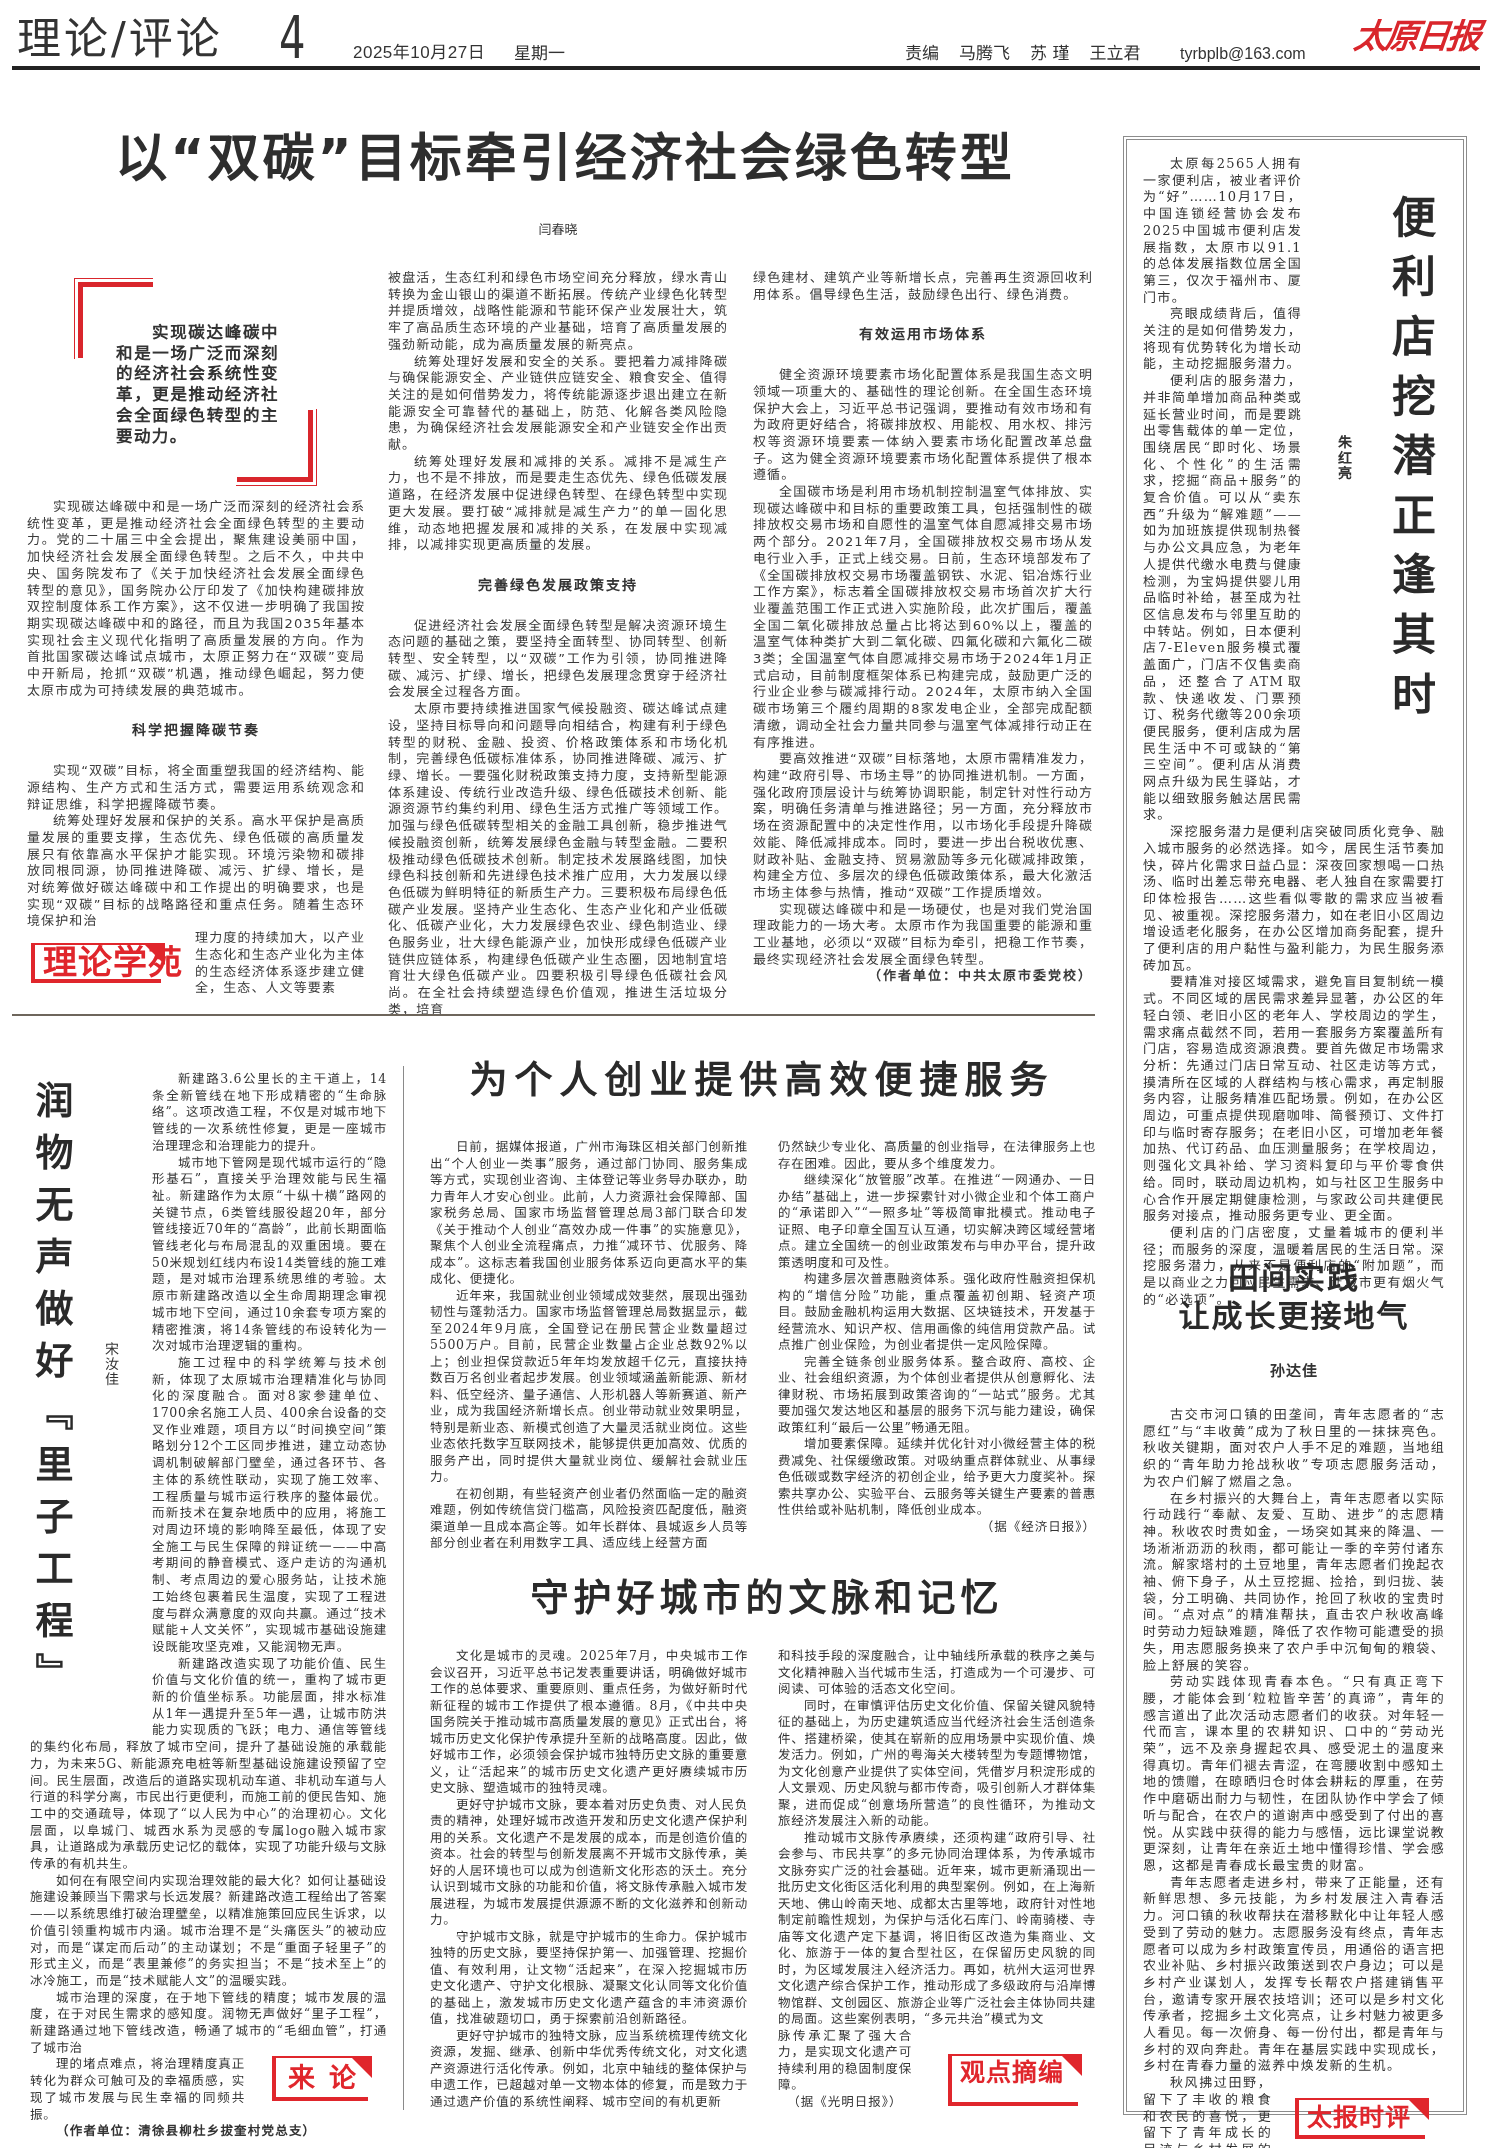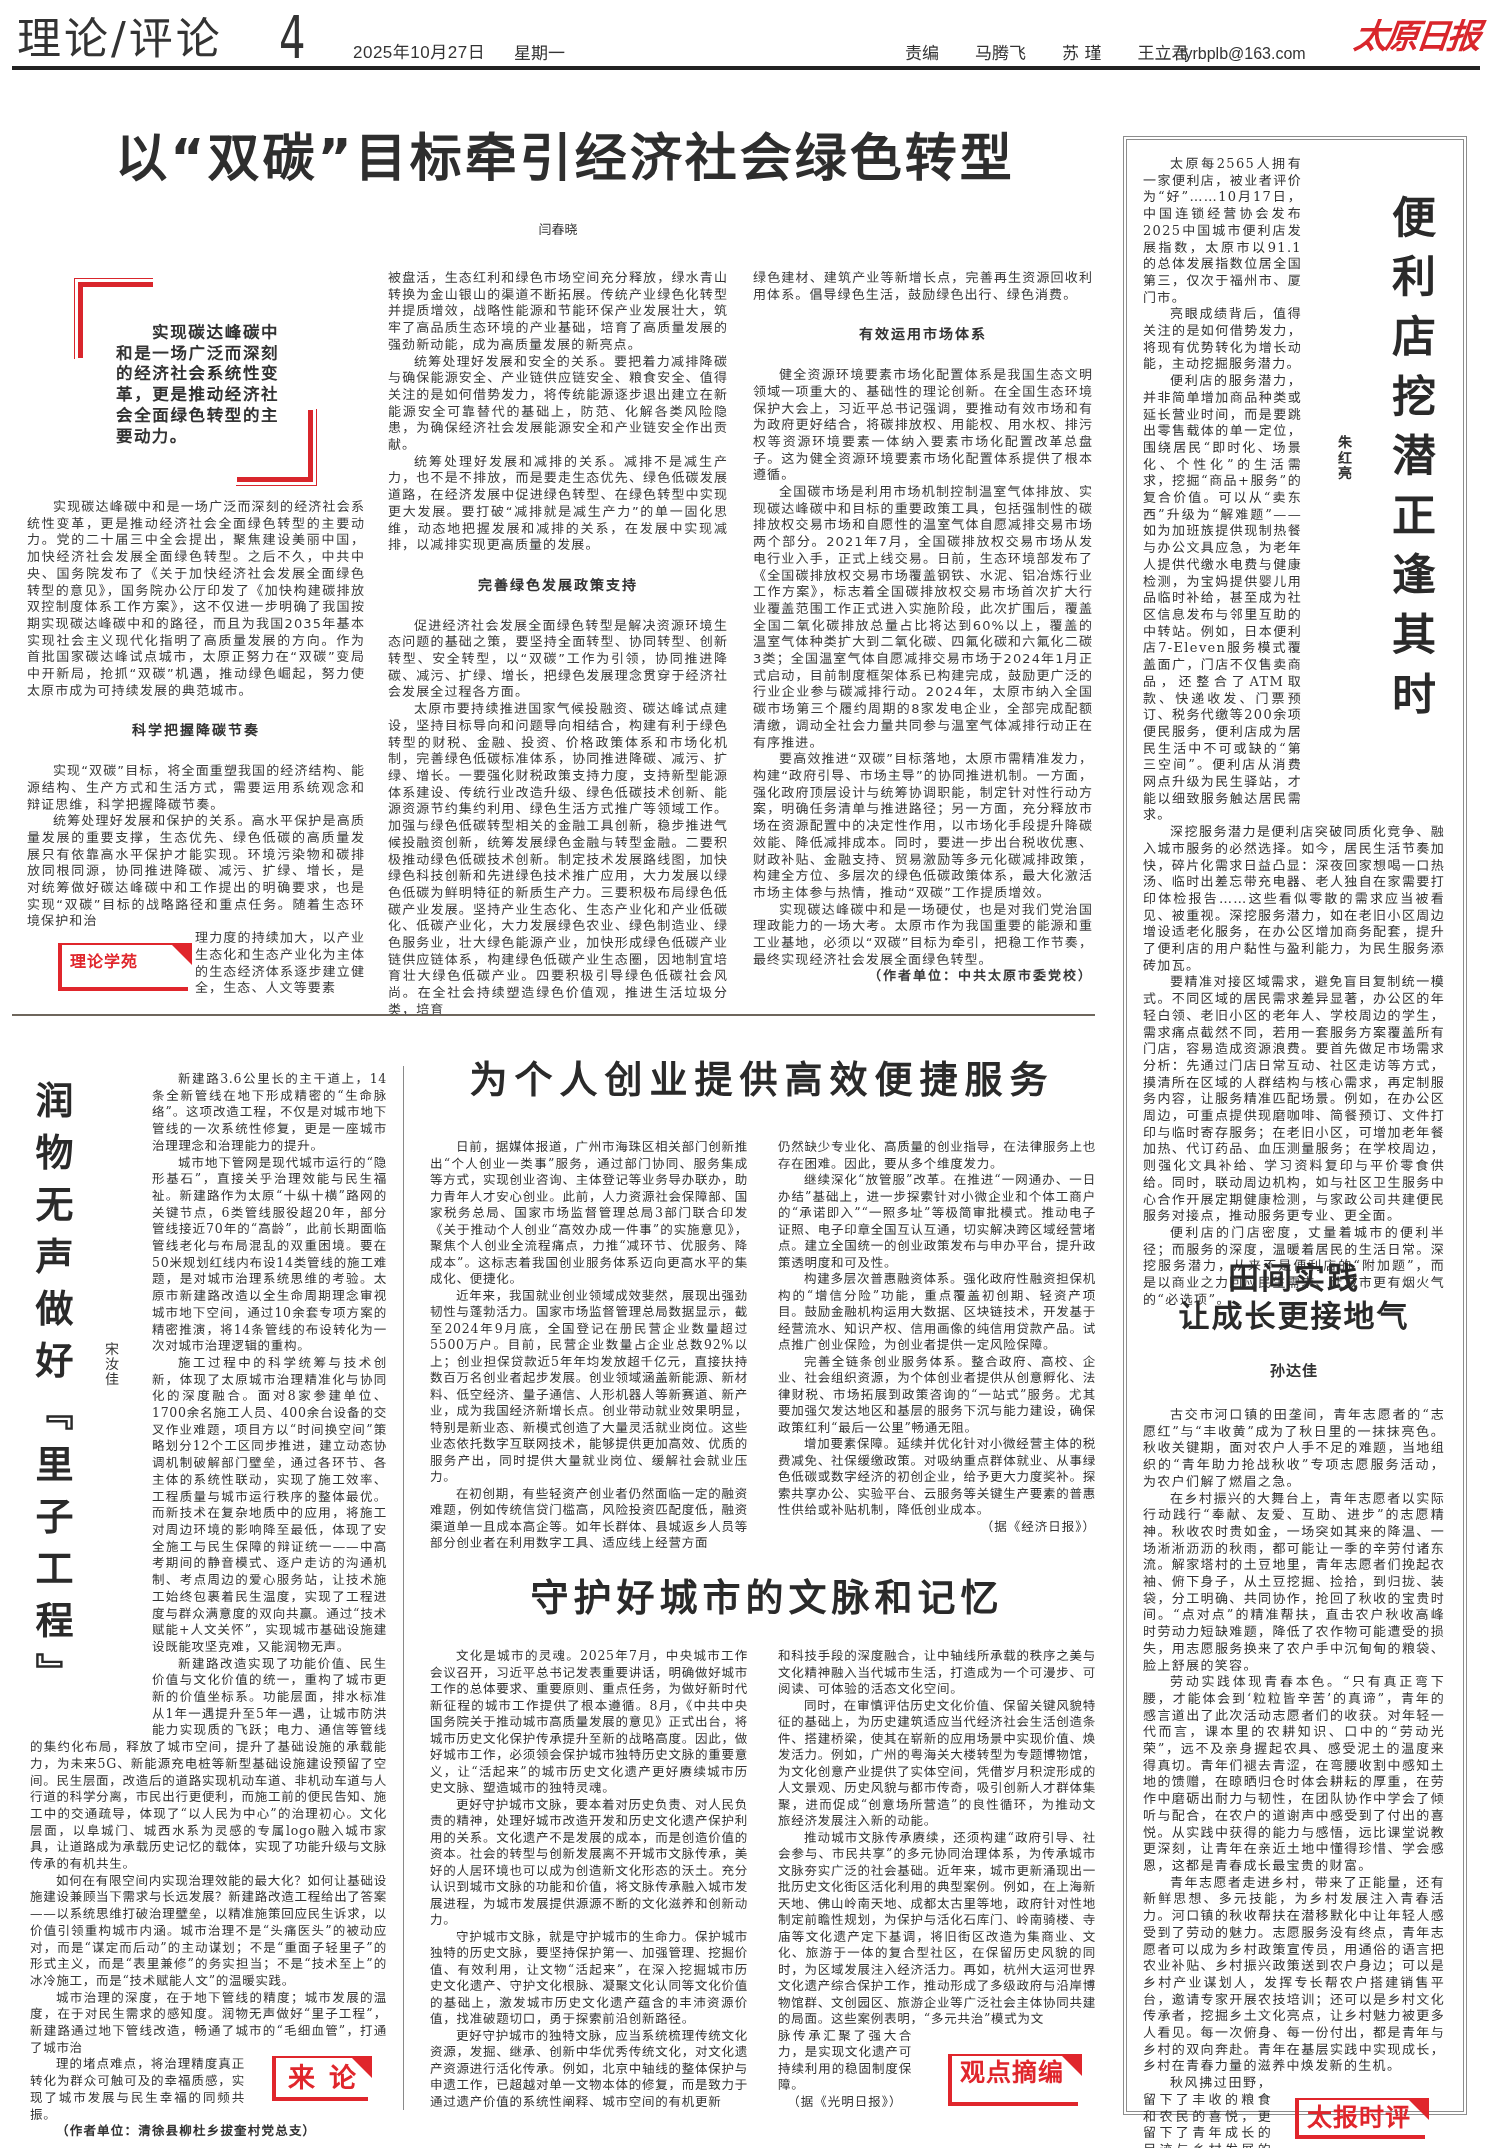--- a/index.html
+++ b/index.html
@@ -5,21 +5,21 @@
 *{box-sizing:border-box}
 html,body{margin:0;padding:0;background:#fff}
 .page{position:relative;width:1500px;height:2148px;background:#fff;overflow:hidden;font-family:"DejaVu Sans",sans-serif;color:#333}
 .a{position:absolute}
 p{margin:0}
 
 .hdr-section{left:17px;top:14px;font-size:44px;line-height:50px;letter-spacing:3px;color:#333;white-space:nowrap}
 .hdr-pageno{left:279px;top:6px;font-family:"DejaVu Sans",sans-serif;font-size:58px;line-height:64px;color:#333;transform:scaleX(0.72);transform-origin:left top}
 .hdr-date{left:353px;top:42px;font-family:"Liberation Sans",sans-serif;font-size:17px;line-height:22px;letter-spacing:0.5px;white-space:nowrap}
 .hdr-weekday{left:514px;top:42px;font-size:17px;line-height:22px;white-space:nowrap}
-.hdr-editors{left:905px;top:42px;font-size:17px;line-height:22px;display:flex;gap:36px;white-space:nowrap}
+.hdr-editors{left:905px;top:42px;font-size:17px;line-height:22px;display:flex;gap:20px;white-space:nowrap}
 .hdr-email{left:1180px;top:43px;font-family:Liberation Sans, sans-serif;font-size:16px;line-height:22px;color:#333;text-decoration:none;white-space:nowrap}
 .hdr-logo{left:1354px;top:12px;font-family:"DejaVu Serif",serif;font-size:34px;font-weight:bold;font-style:italic;color:#d9262c;letter-spacing:-3px;line-height:48px;white-space:nowrap;transform:skewX(-6deg)}
 .hdr-rule{left:12px;top:66px;width:1468px;height:4px;background:#222}
 
 .lead-title{left:30px;top:128px;width:1070px;text-align:center;font-size:52px;line-height:60px;font-weight:bold;letter-spacing:3px;color:#2e2e2e;white-space:nowrap}
 .lead-author{left:498px;top:222px;width:120px;text-align:center;font-size:13px;line-height:16px;color:#333}
 .qb-tl{left:78px;top:282px;width:75px;height:76px;border-top:5px solid #d9262c;border-left:5px solid #d9262c}
 .qb-tl::before{content:"";position:absolute;left:-9px;top:-9px;width:78px;height:80px;border-top:1px solid #d9262c;border-left:1px solid #d9262c}
 .qb-br{left:237px;top:410px;width:76px;height:72px;border-bottom:5px solid #d9262c;border-right:5px solid #d9262c}
 .qb-br::after{content:"";position:absolute;right:-9px;bottom:-9px;width:80px;height:76px;border-bottom:1px solid #d9262c;border-right:1px solid #d9262c}
@@ -30,21 +30,21 @@
 .subhead{margin:23px 0 24px;text-align:center;font-weight:bold;font-size:14px;letter-spacing:2px;line-height:16.7px;color:#333;text-indent:0}
 #lead-col0{left:27px;top:499px;width:338px}
 #lead-col1{left:388px;top:270px;width:340px}
 #lead-col2{left:753px;top:270px;width:340px}
 .byline{text-align:right;font-weight:bold;letter-spacing:2px;text-indent:0 !important}
 .tail-float-l{float:left;width:168px;height:67px;position:relative}
 .tail-float-r{float:right;position:relative}
 
 .tag{position:absolute;color:#e0262c;font-weight:bold;font-family:"DejaVu Sans",sans-serif;border-left:4px solid #e0262c;border-bottom:4px solid #e0262c;border-top:2px solid #e0262c;white-space:nowrap;text-align:left;padding-left:8px}
 .tag::after{content:"";position:absolute;top:-2px;right:-4px;border-top:22px solid #e0262c;border-left:22px solid transparent}
-.tag-llxy{left:31px;top:13px;width:130px;height:48px;font-size:16px;line-height:34px;letter-spacing:1px}
+.tag-llxy{left:4px;top:13px;width:130px;height:40px;font-size:34px;line-height:34px;letter-spacing:1px}
 .tag-lailun{left:27px;top:0;width:96px;height:45px;font-size:27px;line-height:39px;letter-spacing:14px;padding-left:12px}
 .tag-gdzb{left:36px;top:26px;width:130px;height:52px;font-size:25px;line-height:34px;letter-spacing:1px}
 .tag-tbsp{left:23px;top:23px;width:130px;height:41px;font-size:25px;line-height:35px;letter-spacing:1px}
 
 .hdivider{left:12px;top:1014px;width:1083px;height:2px;background:#6e665c}
 .vdivider{left:403px;top:1066px;width:1px;height:1044px;background:#8a8a8a}
 
 .rbox{left:1123px;top:136px;width:344px;height:1979px;border:1px solid #8c8c8c}
 .rbox::after{content:"";position:absolute;left:2px;top:2px;right:2px;bottom:2px;border:1px solid #8c8c8c}
 .col-serif{font-family:"DejaVu Serif",serif;font-size:13px;letter-spacing:1.35px;line-height:16.7px;color:#333;text-align:justify}

